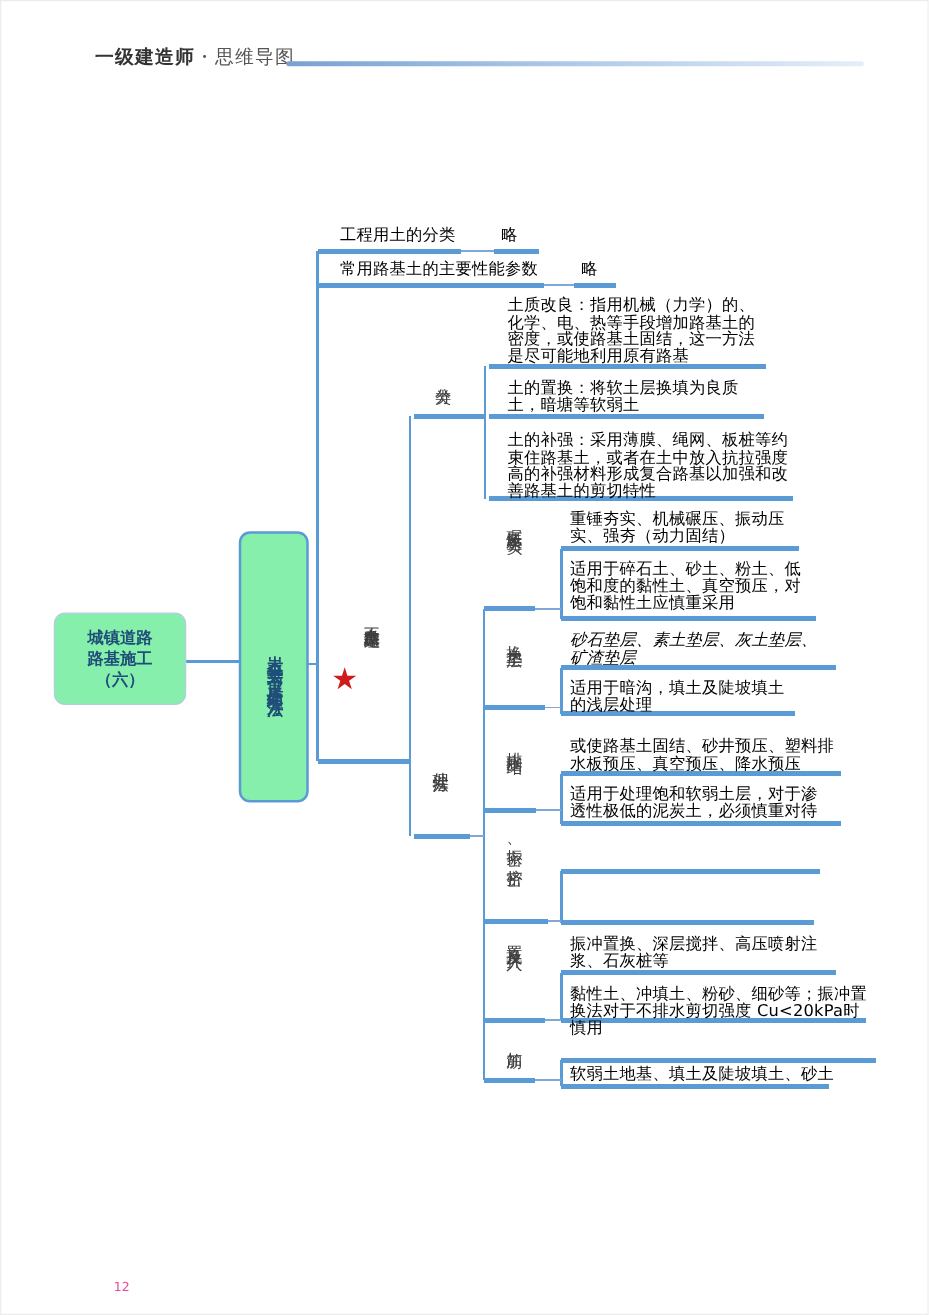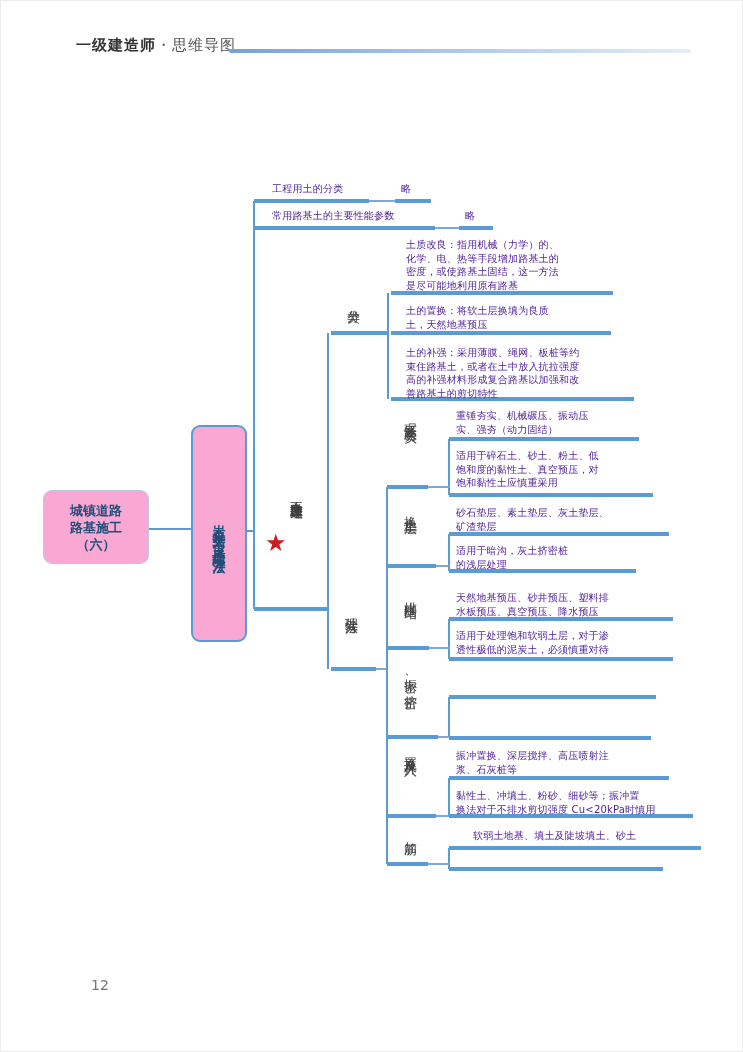--- a/index.html
+++ b/index.html
@@ -8,35 +8,35 @@
         border:1px solid #ececec;box-sizing:border-box;}
   svg.wires{position:absolute;left:0;top:0;pointer-events:none;}
 
   .hdr-title{position:absolute;left:75px;top:35px;font-size:15px;color:#3d3d3d;
              letter-spacing:1px;white-space:nowrap;text-align:right;}
   .hdr-title .b{font-weight:bold;color:#333;}
   .hdr-title .r{color:#555;}
   .hdr-line{position:absolute;left:228px;top:48px;width:462px;height:4px;border-radius:2px;
             background:linear-gradient(to right,#79a1d1,#a9c6e8 45%,#e4eef8);}
 
-  .node{position:absolute;background:#f9a8d4;border-radius:9px;
+  .node{position:absolute;background:#86efac;border-radius:9px;
         color:#1f4e79;font-weight:bold;display:flex;align-items:center;justify-content:center;}
   .node-root{left:42px;top:489px;width:104px;height:72px;border:1px solid #b5cbe3;
              font-size:13px;line-height:17px;text-align:center;white-space:pre-line;}
   .node-l1{left:190px;top:424px;width:52px;height:213px;border:2px solid #5b9bd5;}
   .node-l1 .vt{writing-mode:vertical-rl;text-orientation:upright;font-size:13px;
                letter-spacing:3px;line-height:1;}
 
-  .txt{position:absolute;font-size:10px;line-height:13.5px;color:#4c1d95;
+  .txt{position:absolute;font-size:13px;line-height:13.5px;color:#000000;
        white-space:pre-line;letter-spacing:0.2px;}
   .vlab{position:absolute;writing-mode:vertical-rl;text-orientation:upright;
         font-size:13px;color:#3f3f3f;line-height:1;}
   .sp0{letter-spacing:0.5px}.sp1{letter-spacing:1px}.sp2{letter-spacing:1.8px}
   .star{position:absolute;left:264px;top:530px;font-size:24px;line-height:24px;color:#ce1b1b;}
-  .pagenum{position:absolute;left:90px;top:976px;font-size:14px;color:#737373;}
+  .pagenum{position:absolute;left:90px;top:1024px;font-size:10px;color:#ec4899;}
 </style>
 </head>
 <body>
 
 <div class="page">
 
   <div class="hdr-title">
     <span class="b">一级建造师</span><span class="r">・</span><span class="r">思维导图</span>
   </div>
   <div class="hdr-line"></div>
@@ -117,52 +117,52 @@
 
   <div class="star">★</div>
   <div class="vlab sp0" style="left:289px;top:491px;">不良土质路基处理</div>
 
   <div class="vlab sp0" style="left:346px;top:299px;">分类</div>
   <div class="txt" style="left:405px;top:237px;width:215px;">土质改良：指用机械（力学）的、
 化学、电、热等手段增加路基土的
 密度，或使路基土固结，这一方法
 是尽可能地利用原有路基</div>
   <div class="txt" style="left:405px;top:303px;width:215px;">土的置换：将软土层换填为良质
-土，天然地基预压</div>
+土，暗塘等软弱土</div>
   <div class="txt" style="left:405px;top:345px;width:250px;">土的补强：采用薄膜、绳网、板桩等约
 束住路基土，或者在土中放入抗拉强度
 高的补强材料形成复合路基以加强和改
 善路基土的剪切特性</div>
 
   <div class="vlab sp1" style="left:344px;top:606px;">处理方法</div>
 
   <div class="vlab sp2" style="left:403px;top:412px;">碾压及夯实</div>
   <div class="txt" style="left:455px;top:408px;width:200px;">重锤夯实、机械碾压、振动压
 实、强夯（动力固结）</div>
   <div class="txt" style="left:455px;top:448px;width:210px;">适用于碎石土、砂土、粉土、低
 饱和度的黏性土、真空预压，对
 饱和黏性土应慎重采用</div>
 
   <div class="vlab sp2" style="left:403px;top:505px;">换土垫层</div>
-  <div class="txt" style="left:455px;top:505px;width:218px;">砂石垫层、素土垫层、灰土垫层、
+  <div class="txt" style="left:455px;top:505px;width:218px;font-style:italic;">砂石垫层、素土垫层、灰土垫层、
 矿渣垫层</div>
-  <div class="txt" style="left:455px;top:543px;width:190px;">适用于暗沟，灰土挤密桩
+  <div class="txt" style="left:455px;top:543px;width:190px;">适用于暗沟，填土及陡坡填土
 的浅层处理</div>
 
   <div class="vlab sp2" style="left:403px;top:590px;">排水固结</div>
-  <div class="txt" style="left:455px;top:590px;width:220px;">天然地基预压、砂井预压、塑料排
+  <div class="txt" style="left:455px;top:590px;width:220px;">或使路基土固结、砂井预压、塑料排
 水板预压、真空预压、降水预压</div>
   <div class="txt" style="left:455px;top:628px;width:220px;">适用于处理饱和软弱土层，对于渗
 透性极低的泥炭土，必须慎重对待</div>
 
   <div class="vlab sp1" style="left:403px;top:668px;">振密、挤密</div>
 
   <div class="vlab sp2" style="left:403px;top:745px;">置换及拌入</div>
   <div class="txt" style="left:455px;top:748px;width:220px;">振冲置换、深层搅拌、高压喷射注
 浆、石灰桩等</div>
   <div class="txt" style="left:455px;top:788px;width:245px;">黏性土、冲填土、粉砂、细砂等；振冲置
 换法对于不排水剪切强度 Cu&lt;20kPa时慎用</div>
 
   <div class="vlab sp1" style="left:403px;top:830px;">加筋</div>
-  <div class="txt" style="left:455px;top:828px;width:230px;white-space:nowrap;margin-left:17px;">软弱土地基、填土及陡坡填土、砂土</div>
+  <div class="txt" style="left:455px;top:852px;width:230px;white-space:nowrap;">软弱土地基、填土及陡坡填土、砂土</div>
 
   <div class="pagenum">12</div>
 </div>
 
 </body></html>

